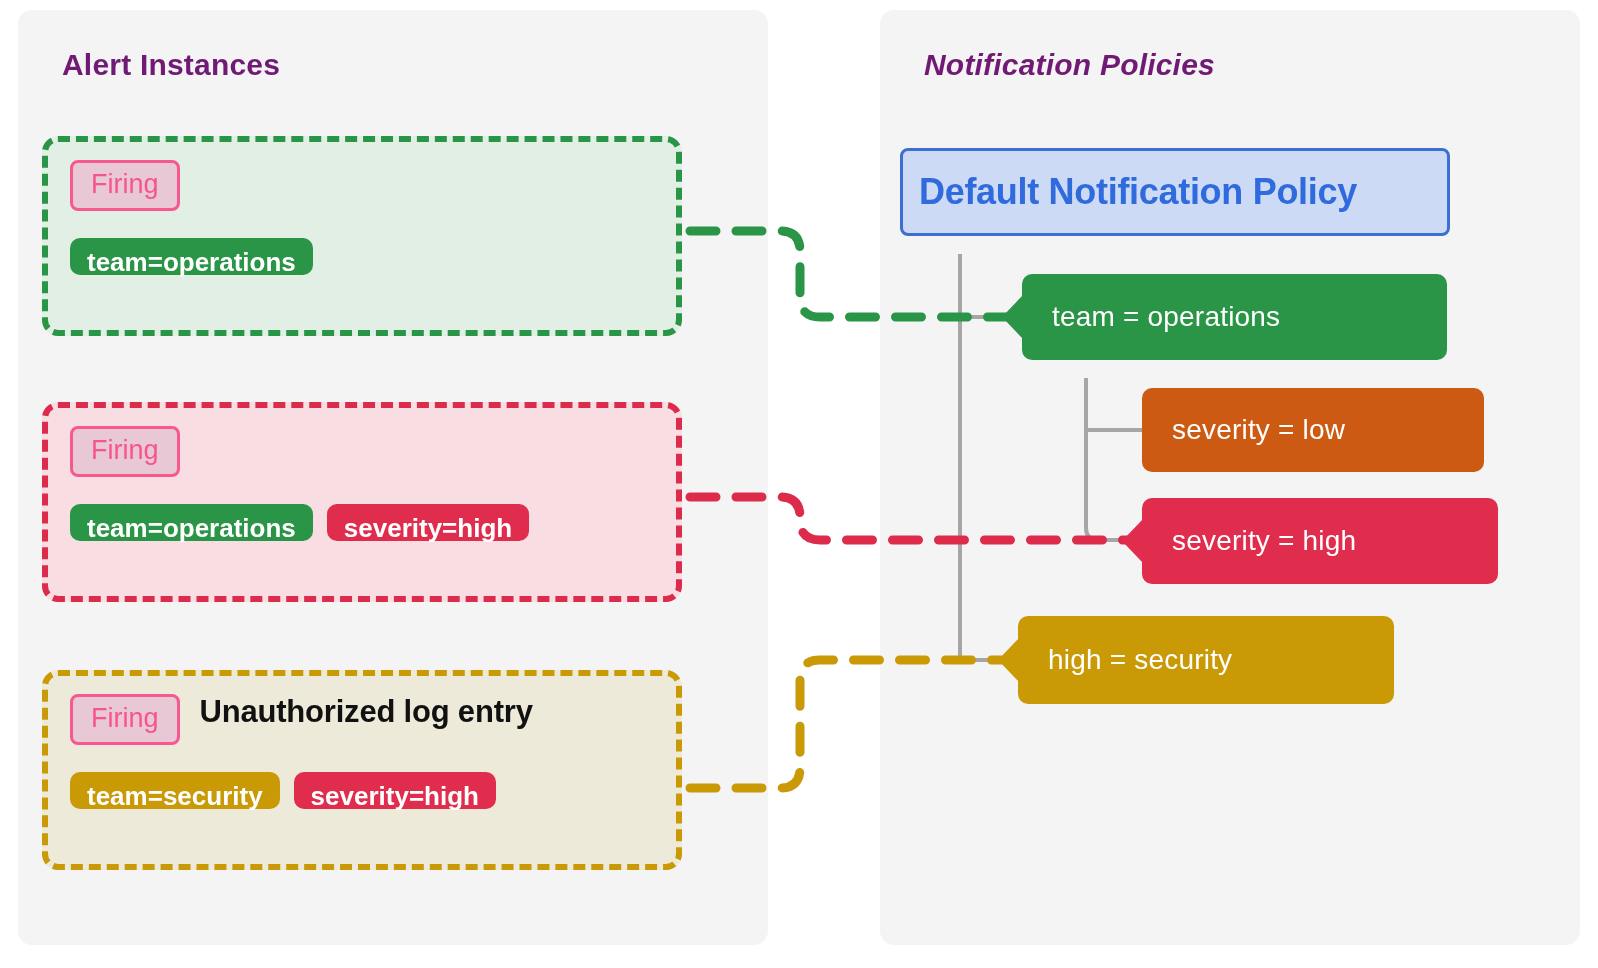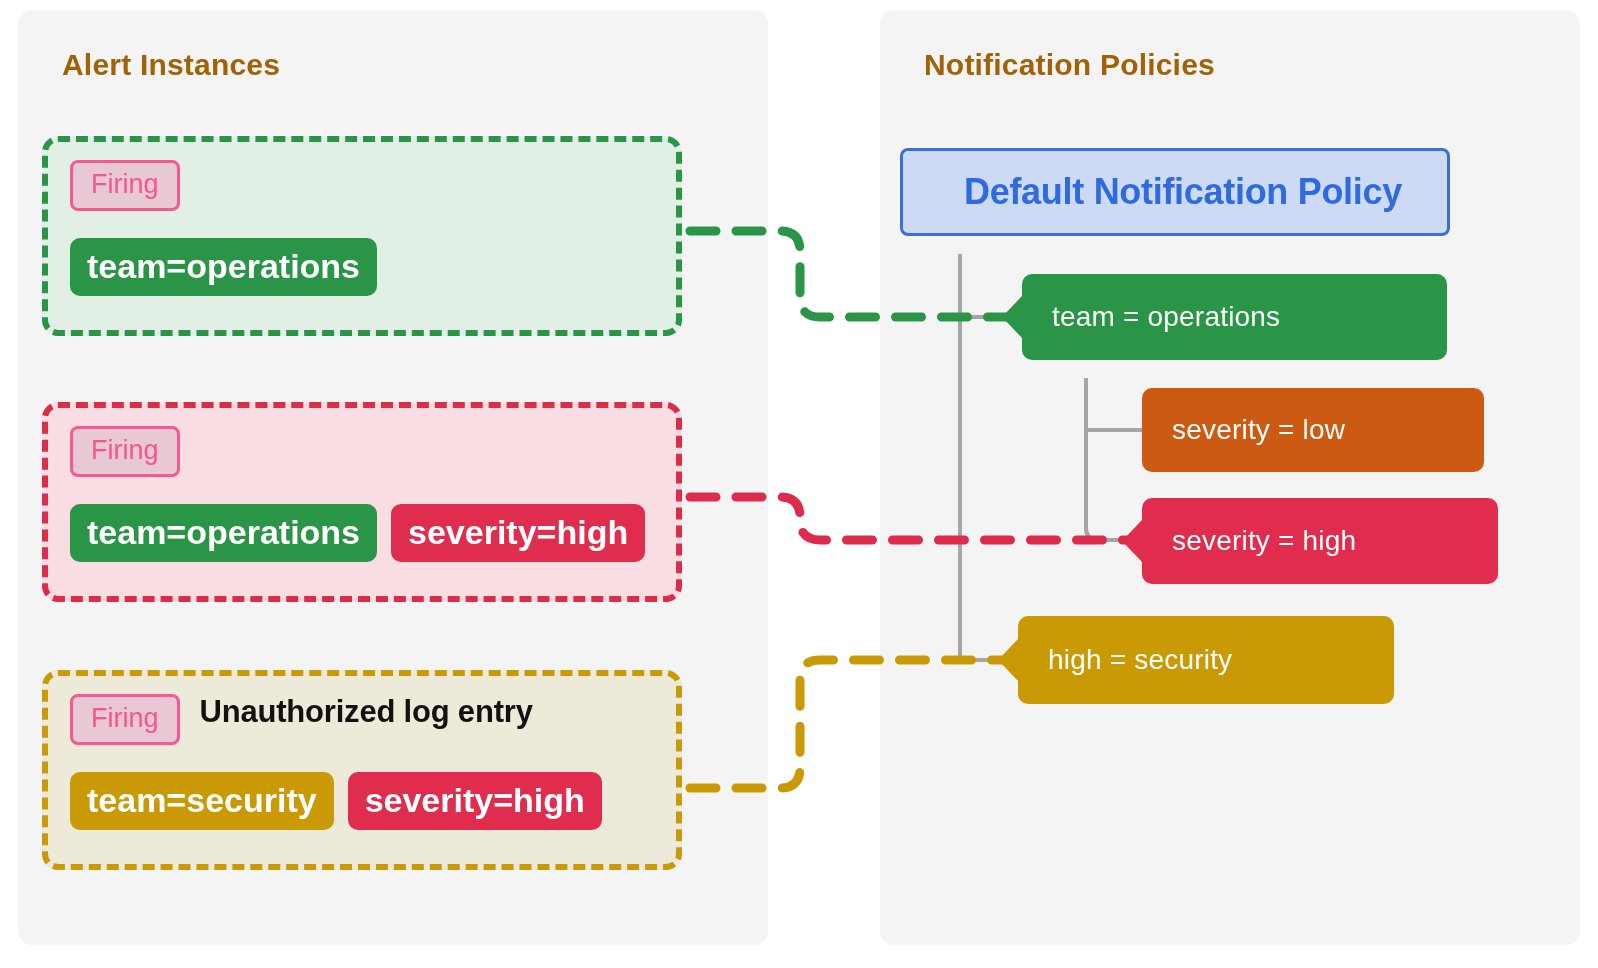--- a/index.html
+++ b/index.html
@@ -22,29 +22,29 @@
     height: 968px;
   }
 
   
   .panel {
     position: absolute;
     background: #f4f4f4;
     border-radius: 14px;
   }
   #panel-alerts { left: 18px;  top: 10px; width: 750px;  height: 935px; }
-  #panel-policies { left: 880px; top: 10px; width: 700px; height: 935px; }
+  #panel-policies { left: 880px; top: 10px; width: 700px; height: 935px; font-style: italic; }
 
   .panel-title {
     position: absolute;
     left: 44px;
     top: 38px;
     font-size: 30px;
     font-weight: 700;
-    color: #a16207;
+    color: #701a75;
     letter-spacing: 0.2px;
     white-space: nowrap;
   }
 
   
   .alert-card {
     position: absolute;
     left: 42px;
     width: 640px;
     box-sizing: border-box;
@@ -83,23 +83,23 @@
     letter-spacing: -0.2px;
   }
   .alert-labels {
     display: flex;
     gap: 14px;
     margin-top: 12px;
   }
   .chip {
     border-radius: 10px;
     color: #ffffff;
-    font-size: 34px;
-    font-weight: 700;
-    padding: 11px 17px 13px 17px;
+    font-size: 26px;
+    font-weight: 700;
+    padding: 11px 17px 0 17px;
     line-height: 1;
     white-space: nowrap;
   }
   .chip-green  { background: #2a9547; }
   .chip-red    { background: #e02d4e; }
   .chip-yellow { background: #c99a06; }
 
   
   #policy-root {
     position: absolute;
@@ -111,21 +111,20 @@
     border: 3px solid #3b6fd4;
     background: #ccdaf5;
     border-radius: 8px;
     color: #2f6bdd;
     font-size: 36px;
     font-weight: 700;
     display: flex;
     align-items: center;
     padding-left: 16px;
     letter-spacing: -0.3px;
-    justify-content: center;
   }
 
   .policy-node {
     position: absolute;
     box-sizing: border-box;
     border-radius: 10px;
     color: #ffffff;
     font-size: 28px;
     font-weight: 400;
     display: flex;

